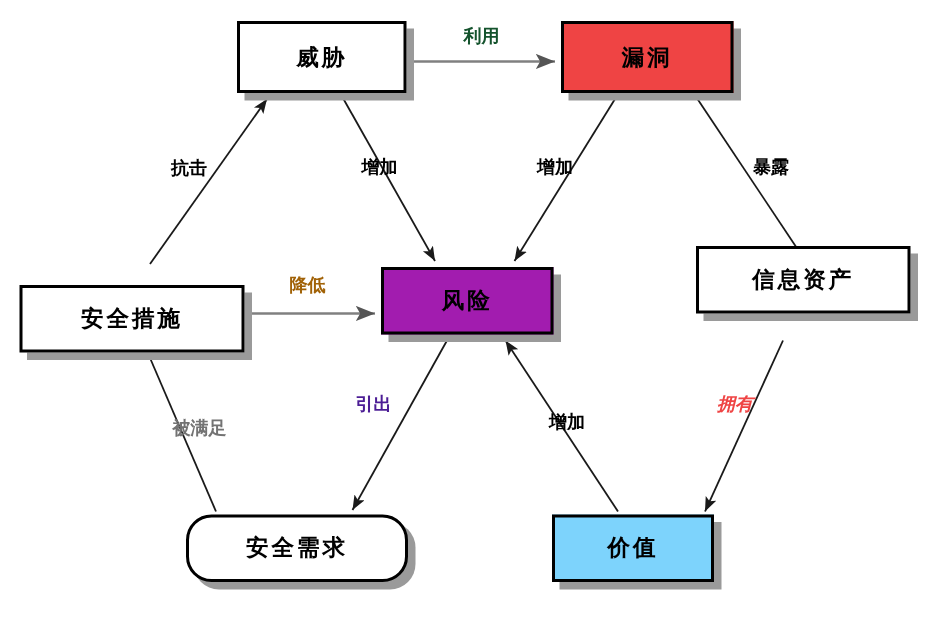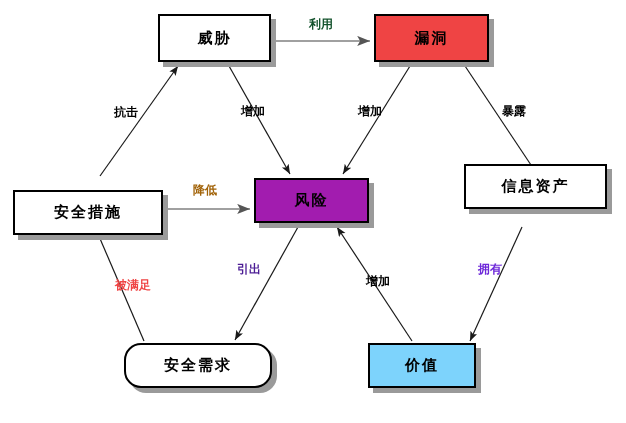--- a/index.html
+++ b/index.html
@@ -104,19 +104,19 @@
         <span class="node-label">价值</span>
       </div>
     </div>
   <div id="edge-label-layer">
       <div class="edge-label" style="left: 321px; top: 24px; color: #14532d;">利用</div>
       <div class="edge-label" style="left: 126px; top: 112px; color: rgb(0, 0, 0);">抗击</div>
       <div class="edge-label" style="left: 253px; top: 111px; color: rgb(0, 0, 0);">增加</div>
       <div class="edge-label" style="left: 370px; top: 111px; color: rgb(0, 0, 0);">增加</div>
       <div class="edge-label" style="left: 514px; top: 111px; color: rgb(0, 0, 0);">暴露</div>
       <div class="edge-label" style="left: 205px; top: 190px; color: #a16207;">降低</div>
-      <div class="edge-label" style="left: 133px; top: 285px; color: #ef4444;">被满足</div>
+      <div class="edge-label" style="left: 133px; top: 285px; color: #737373;">被满足</div>
       <div class="edge-label" style="left: 249px; top: 269px; color: #4c1d95;">引出</div>
       <div class="edge-label" style="left: 378px; top: 281px; color: rgb(0, 0, 0);">增加</div>
-      <div class="edge-label" style="left: 490px; top: 269px; color: #6d28d9;">拥有</div>
+      <div class="edge-label" style="left: 490px; top: 269px; color: #ef4444; font-style: italic;">拥有</div>
     </div>
 
 </div>
 
 </body></html>

